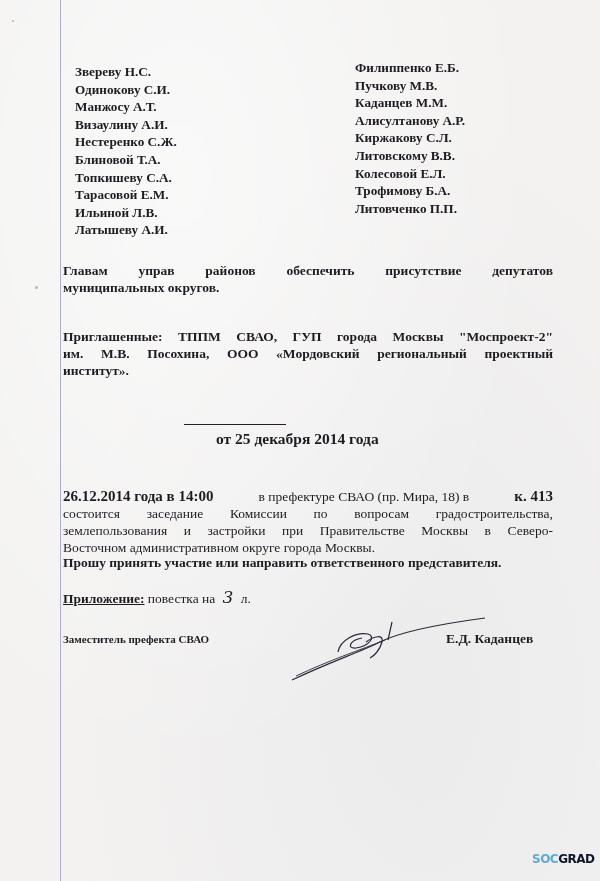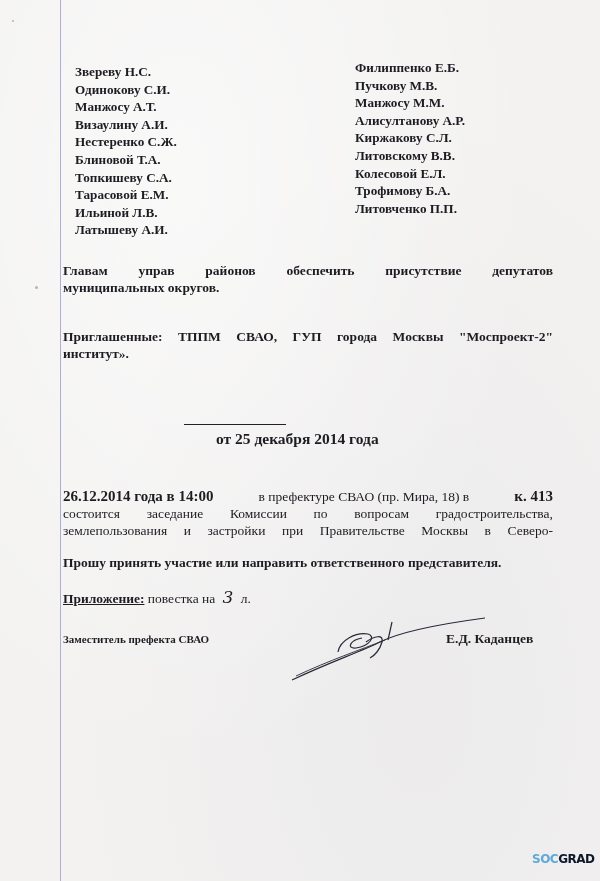--- a/index.html
+++ b/index.html
@@ -71,21 +71,21 @@
     <div>Нестеренко С.Ж.</div>
     <div>Блиновой Т.А.</div>
     <div>Топкишеву С.А.</div>
     <div>Тарасовой Е.М.</div>
     <div>Ильиной Л.В.</div>
     <div>Латышеву А.И.</div>
   </div>
 <div class="names names-right" id="names-right">
     <div>Филиппенко Е.Б.</div>
     <div>Пучкову М.В.</div>
-    <div>Манжосу М.М.</div>
+    <div>Каданцев М.М.</div>
     <div>Алисултанову А.Р.</div>
     <div>Киржакову С.Л.</div>
     <div>Литовскому В.В.</div>
     <div>Колесовой Е.Л.</div>
     <div>Трофимову Б.А.</div>
     <div>Литовченко П.П.</div>
   </div>
 
 <div class="para p-heads">
   <div class="first-line" id="heads-line1">
@@ -101,20 +101,29 @@
 
 <div class="para p-invited">
   <div class="line" id="invited-line1">
       <span>Приглашенные:</span>
       <span>ТППМ</span>
       <span>СВАО,</span>
       <span>ГУП</span>
       <span>города</span>
       <span>Москвы</span>
       <span>"Моспроект-2"</span>
+    </div>
+  <div class="line" id="invited-line2">
+      <span>им.</span>
+      <span>М.В.</span>
+      <span>Посохина,</span>
+      <span>ООО</span>
+      <span>«Мордовский</span>
+      <span>региональный</span>
+      <span>проектный</span>
     </div>
   <div>институт».</div>
 </div>
 
 <div class="fax-title">
   <span class="fax-number-blank"></span>
 </div>
 <div class="fax-date">от 25 декабря 2014 года</div>
 
 <div class="para p-meeting">
@@ -134,20 +143,21 @@
   <div class="line" id="meeting-line3">
       <span>землепользования</span>
       <span>и</span>
       <span>застройки</span>
       <span>при</span>
       <span>Правительстве</span>
       <span>Москвы</span>
       <span>в</span>
       <span>Северо-</span>
     </div>
+  <div>Восточном административном округе города Москвы.</div>
 </div>
 
 <div class="para p-request">Прошу принять участие или направить ответственного представителя.</div>
 
 <div class="para p-attach">
   <span class="u">Приложение:</span>
   <span>повестка на</span>
   <span class="handwritten">3</span>
   <span>л.</span>
 </div>

